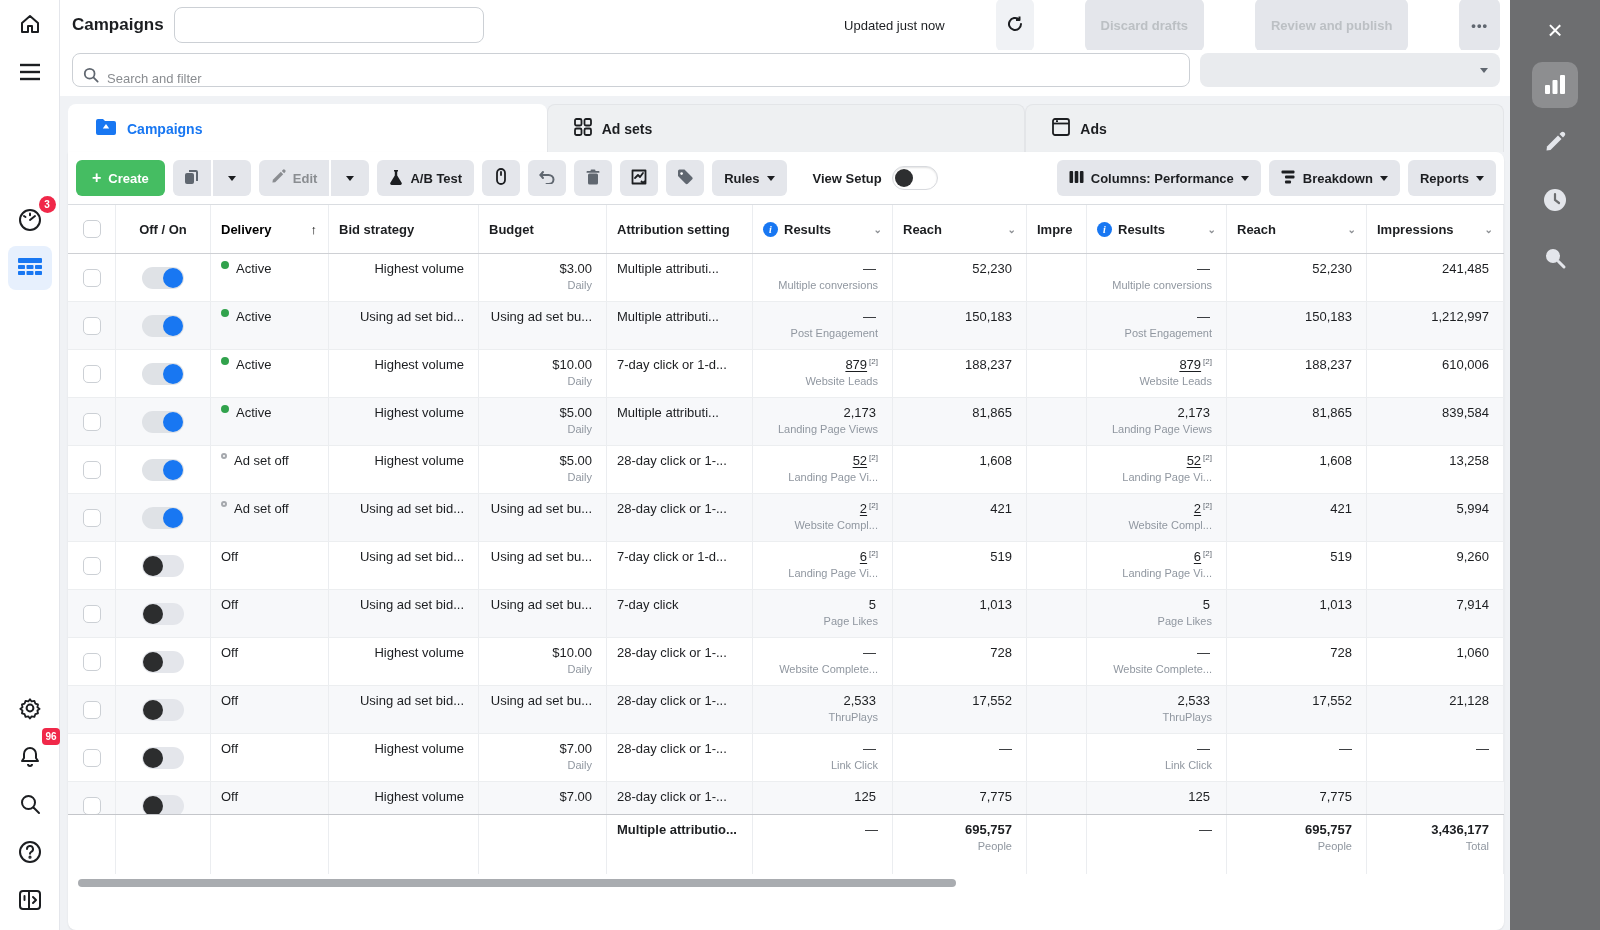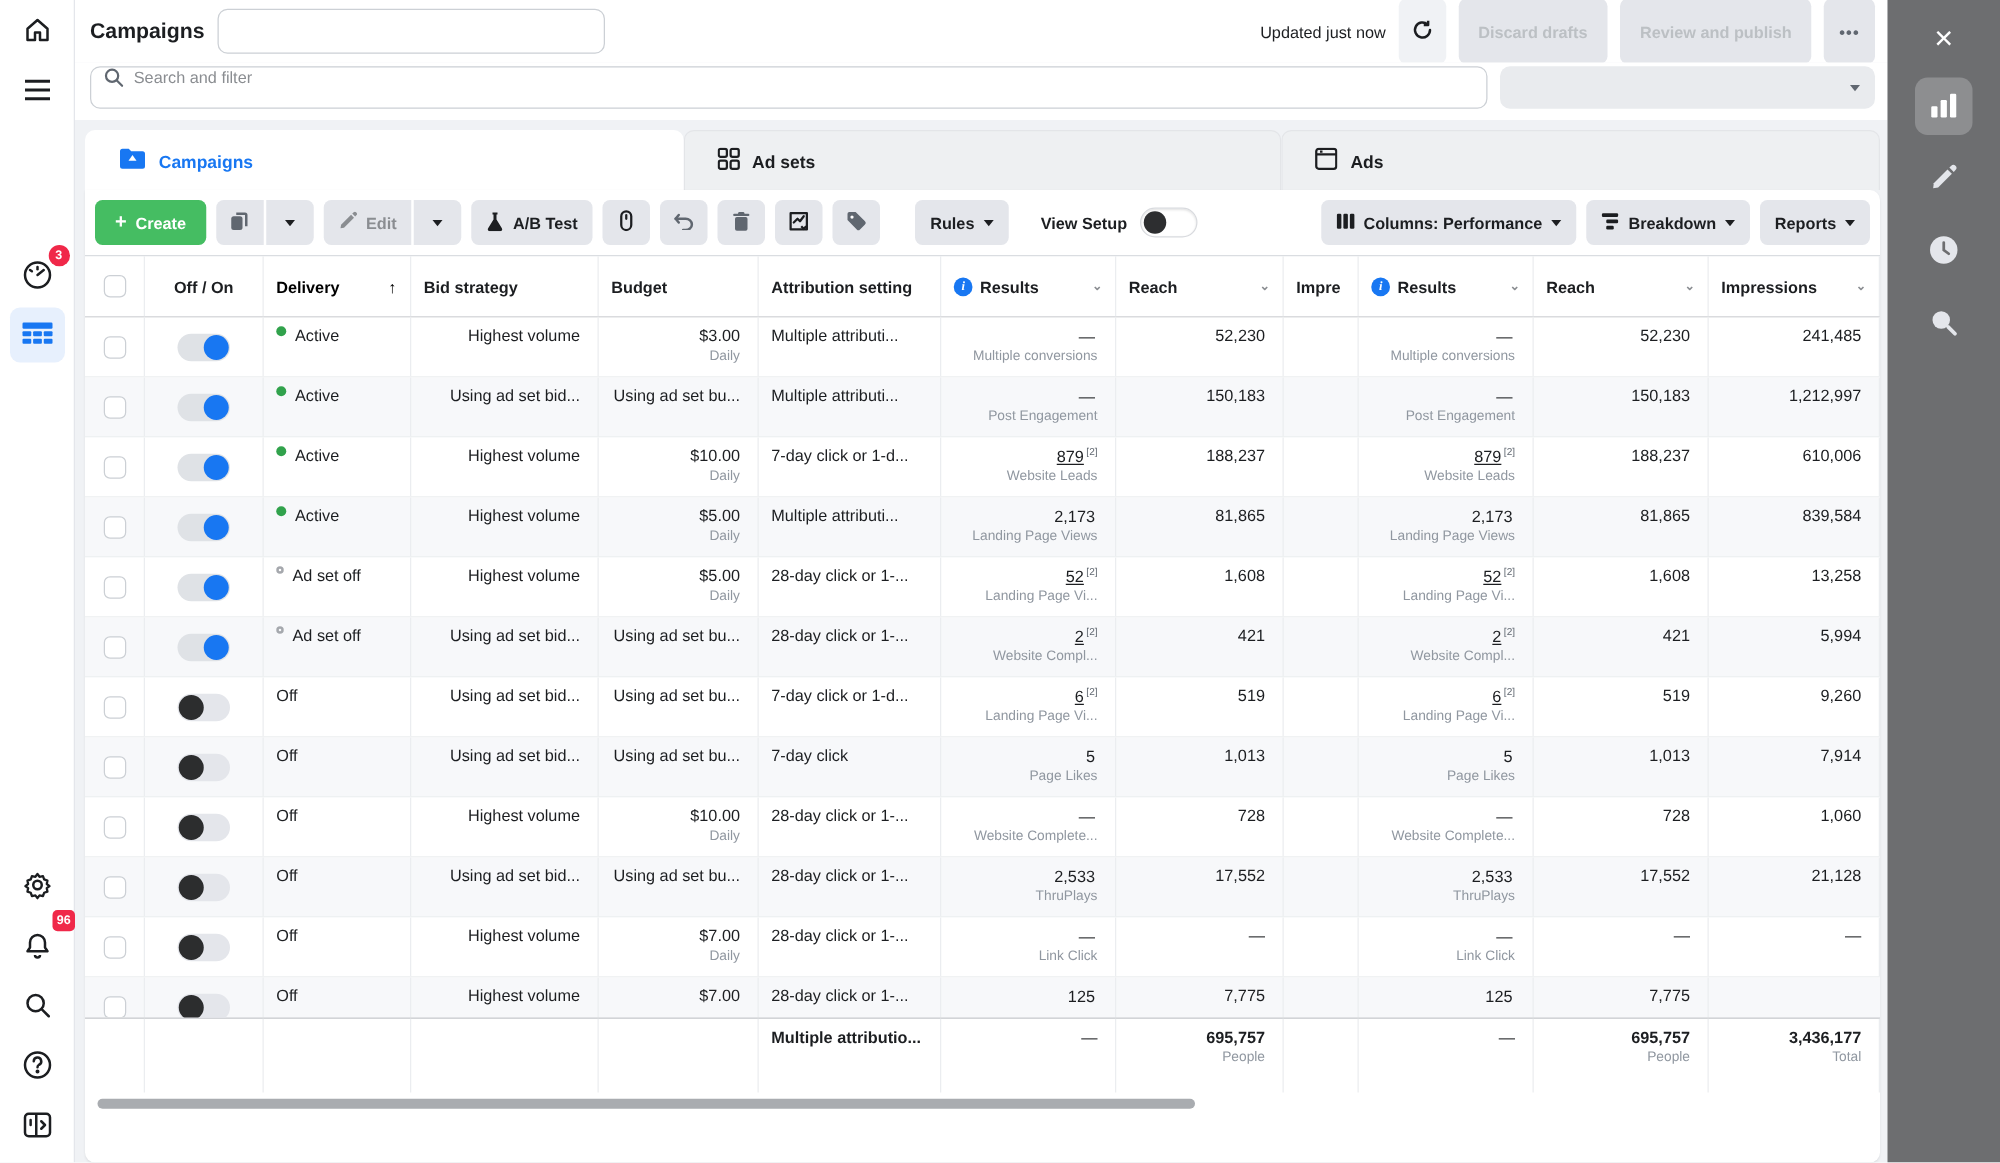--- a/index.html
+++ b/index.html
@@ -23,26 +23,26 @@
   .rrail-x { color:#fff; font-size:26px; line-height:1; height:40px; display:flex; align-items:center; cursor:pointer; margin-bottom:6px; }
 
   
   .main { flex:1; display:flex; flex-direction:column; min-width:0; }
 
   .topbar { height:50px; background:#fff; display:flex; align-items:center; padding:0 10px 0 12px; gap:10px; }
   .page-title { font-size:17px; font-weight:bold; }
   .name-input { width:310px; height:36px; border:1px solid #ccd0d5; border-radius:8px; background:#fff; padding:0 10px; font-size:13px; outline:none; }
   .topbar .spacer { flex:1; }
   .updated { color:#1c1e21; font-size:13px; }
-  .tb-btn { height:52px; border:none; border-radius:6px; background:#e4e6eb; color:#bcc0c4; font-size:13px; font-weight:bold; padding:0 16px; cursor:pointer; font-family:inherit; }
+  .tb-btn { height:52px; border:none; border-radius:6px; background:#e4e6eb; color:#bcc0c4; font-size:13px; font-weight:bold; padding:0 16px; cursor:pointer; font-family:inherit;margin-left:41px; }
   .tb-btn.icon-only { background:#f0f2f5; color:#1c1e21; width:38px; padding:0; display:flex; align-items:center; justify-content:center; }
   .tb-btn.more { color:#606770; letter-spacing:1px; padding:0 12px; }
 
   .filterbar { height:46px; background:#fff; display:flex; align-items:center; padding:0 10px 6px 12px; gap:10px; }
-  .searchbox { flex:1; height:34px; border:1px solid #ccd0d5; border-radius:8px; background:#fff; display:flex; align-items:flex-start; padding:0 10px; gap:8px; }
+  .searchbox { flex:1; height:34px; border:1px solid #ccd0d5; border-radius:8px; background:#fff; display:flex; align-items:flex-end; padding:0 10px; gap:8px; }
   .searchbox input { border:none; outline:none; flex:1; font-size:13px; font-family:inherit; color:#1c1e21; background:transparent; }
   .searchbox input::placeholder { color:#8a8d91; }
   .top-dropdown { width:300px; height:34px; background:#e9ebee; border-radius:8px; display:flex; align-items:center; justify-content:flex-end; padding:0 12px; cursor:pointer; }
 
   .workspace { flex:1; background:#f0f2f5; padding:8px 6px 0 8px; display:flex; flex-direction:column; }
   .tabs { display:flex; height:48px; }
   .tab { width:480px; display:flex; align-items:center; gap:10px; padding:0 26px; font-size:14px; font-weight:bold; border-radius:8px 8px 0 0; background:#eef0f2; border:1px solid #e3e5e8; border-bottom:none; cursor:pointer; color:#1c1e21; }
   .tab.active { background:#fff; border-color:transparent; color:#1877f2; }
 
   .panel { background:#fff; border-radius:0 8px 8px 8px; box-shadow:0 1px 2px rgba(0,0,0,.08); flex:1; display:flex; flex-direction:column; overflow:hidden; }
@@ -341,21 +341,21 @@
             </span>
           </button>
           <button class="btn icon">
             <span>
               <svg width="16" height="16" viewBox="0 0 16 16" fill="#606770">
                   <path d="M1 2 a1.5 1.5 0 0 1 1.5-1.5 h5 l7.5 7.5 a1.8 1.8 0 0 1 0 2.6 l-4 4 a1.8 1.8 0 0 1 -2.6 0 L1 7z"></path>
                   <circle cx="4.6" cy="4.6" r="1.3" fill="#fff"></circle>
                 </svg>
             </span>
           </button>
-          <button class="btn" style="margin-left:20px;">
+          <button class="btn" style="margin-left:0;">
             <span>Rules</span>
             <span class="caret"></span>
           </button>
           <div class="view-setup">
             <span>View Setup</span>
             <div class="toggle-lg"></div>
           </div>
           <button class="btn ml-auto">
             <span>
               <svg width="15" height="14" viewBox="0 0 15 14" fill="#1c1e21">

